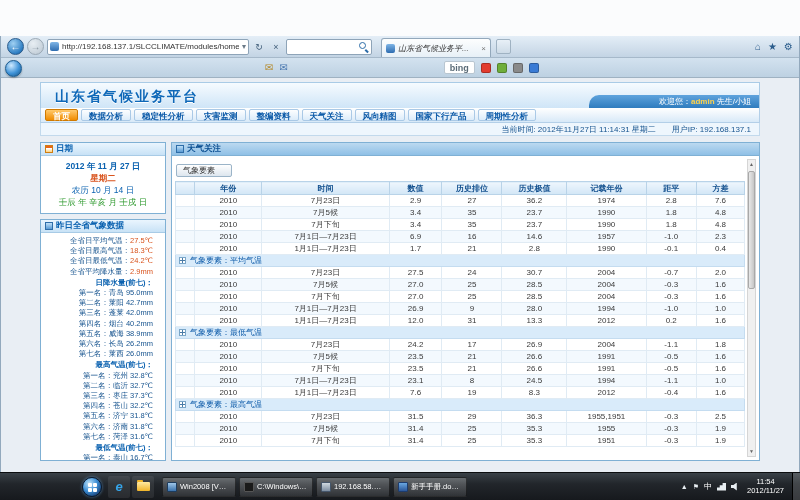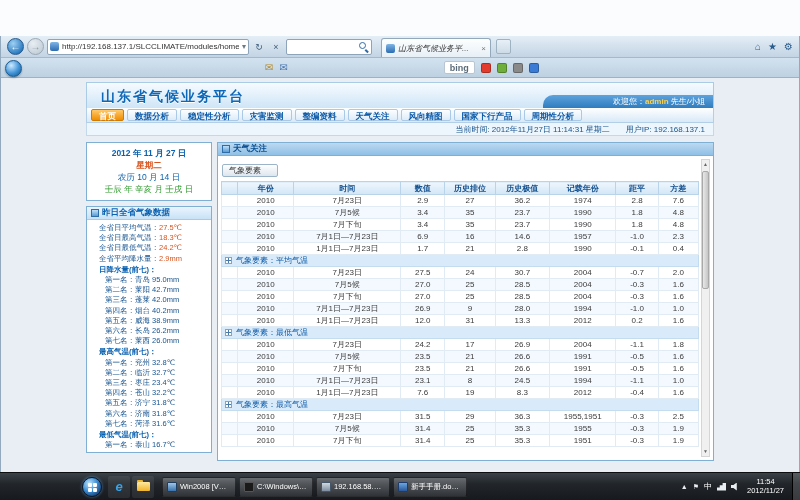--- a/index.html
+++ b/index.html
@@ -38,21 +38,21 @@
     background:linear-gradient(#d3e2ef,#bdd1e2); border-bottom:1px solid #9fb2c2; }
   .fav-ic { font-size:10px; line-height:10px; }
   .bing-pill { margin-left:150px; height:13px; padding:0 5px; background:#fff; border:1px solid #b9c6d1; border-radius:2px;
     font-size:9px; font-weight:bold; color:#5a6b77; display:flex; align-items:center; }
   .sq { width:10px; height:10px; border-radius:2px; border:1px solid rgba(0,0,0,.25); }
   .float-ball { position:absolute; left:4px; top:24px; width:17px; height:17px; border-radius:50%;
     background:radial-gradient(circle at 35% 30%,#cfeaff,#3f93d8 55%,#16507e); border:1px solid #1b5a8e; box-shadow:0 1px 2px rgba(0,0,0,.3); z-index:5; }
 
   
   .viewport { position:relative; height:394px; background:#e9eef4; overflow:hidden; }
-  .page { width:628px; margin:4px auto 0; }
+  .page { width:720px; margin:4px auto 0; }
 
   .banner { position:relative; height:26px; background:linear-gradient(180deg,#f6fbff,#cfe5f7);
     border:1px solid #a9cbe6; border-bottom:none; }
   .banner-title { position:absolute; left:14px; top:0; line-height:26px; font-size:14px; font-weight:bold;
     color:#0e68b8; letter-spacing:2px; text-shadow:0 1px 0 #fff; }
   .welcome-bar { position:absolute; right:0; bottom:0; height:13px; min-width:170px; padding:0 8px 12px 14px;
     background:linear-gradient(#5ea3dd,#2f7cbe); border-radius:10px 0 0 0; color:#fff; font-size:8px; line-height:13px; text-align:right; }
   .welcome-user { color:#ffd24a; font-weight:bold; }
 
   .nav-menu { height:15px; display:flex; align-items:center; gap:3px; padding-left:4px;
@@ -75,21 +75,21 @@
     font-size:8.5px; font-weight:bold; color:#0b62b0; }
   .ic-calendar { width:8px; height:8px; background:linear-gradient(#fff 40%,#ffd27a); border:1px solid #d07e12; position:relative; flex:none; }
   .ic-calendar::before { content:""; position:absolute; left:0; right:0; top:0; height:2px; background:#e8641a; }
   .ic-chart { width:8px; height:8px; background:linear-gradient(#bfe0f8,#5a9bd4); border:1px solid #2e6da8; flex:none; }
   .date-body { padding:4px 0 5px; text-align:center; }
   .date-body div { font-size:8.5px; line-height:12px; }
   .d-date { color:#0b62b0; font-weight:bold; }
   .d-week { color:#d9541e; font-weight:bold; }
   .d-lunar { color:#0b62b0; }
   .d-ganzhi { color:#2f9a2f; }
-  .wpanel { margin-top:5px; height:247px; overflow:hidden; }
+  .wpanel { margin-top:5px; height:247px; overflow:hidden;text-align:right; }
   .wbody { padding:3px 12px; height:233px; overflow:hidden; color:#17548f; }
   .wbody div { font-size:7.5px; line-height:10.2px; white-space:nowrap; overflow:hidden; }
   .s-label { }
   .s-value { color:#d9541e; }
   .rank-title { font-weight:bold; color:#0b62b0; margin-top:1px; }
   .rank-line { padding-left:6px; }
   .r-value { color:#17548f; }
 
   
   .main { flex:1; display:flex; flex-direction:column; min-width:0; }
@@ -229,20 +229,24 @@
 
         <div class="status-bar">
           <span class="v">当前时间: 2012年11月27日 11:14:31 星期二</span>
           <span class="v">用户IP: 192.168.137.1</span>
         </div>
 
         <div class="content">
 
           <div class="sidebar">
             <div class="panel">
+              <div class="panel-hd">
+                <span class="ic-calendar"></span>
+                <span>日期</span>
+              </div>
               <div class="date-body">
                 <div class="d-date">2012 年 11 月 27 日</div>
                 <div class="d-week">星期二</div>
                 <div class="d-lunar">农历 10 月 14 日</div>
                 <div class="d-ganzhi">壬辰 年 辛亥 月 壬戌 日</div>
               </div>
             </div>
             <div class="panel wpanel">
               <div class="panel-hd">
                 <span class="ic-chart"></span>
@@ -257,21 +261,21 @@
                   <div class="rank-line"><span class="r-rank">第一名：</span><span class="r-station">青岛 </span><span class="r-value">95.0mm</span></div>
                   <div class="rank-line"><span class="r-rank">第二名：</span><span class="r-station">莱阳 </span><span class="r-value">42.7mm</span></div>
                   <div class="rank-line"><span class="r-rank">第三名：</span><span class="r-station">蓬莱 </span><span class="r-value">42.0mm</span></div>
                   <div class="rank-line"><span class="r-rank">第四名：</span><span class="r-station">烟台 </span><span class="r-value">40.2mm</span></div>
                   <div class="rank-line"><span class="r-rank">第五名：</span><span class="r-station">威海 </span><span class="r-value">38.9mm</span></div>
                   <div class="rank-line"><span class="r-rank">第六名：</span><span class="r-station">长岛 </span><span class="r-value">26.2mm</span></div>
                   <div class="rank-line"><span class="r-rank">第七名：</span><span class="r-station">莱西 </span><span class="r-value">26.0mm</span></div>
                   <div class="rank-title">最高气温(前七)：</div>
                   <div class="rank-line"><span class="r-rank">第一名：</span><span class="r-station">兖州 </span><span class="r-value">32.8℃</span></div>
                   <div class="rank-line"><span class="r-rank">第二名：</span><span class="r-station">临沂 </span><span class="r-value">32.7℃</span></div>
-                  <div class="rank-line"><span class="r-rank">第三名：</span><span class="r-station">枣庄 </span><span class="r-value">23.4℃</span></div>
+                  <div class="rank-line"><span class="r-rank">第三名：</span><span class="r-station">枣庄 </span><span class="r-value">37.3℃</span></div>
                   <div class="rank-line"><span class="r-rank">第四名：</span><span class="r-station">苍山 </span><span class="r-value">32.2℃</span></div>
                   <div class="rank-line"><span class="r-rank">第五名：</span><span class="r-station">济宁 </span><span class="r-value">31.8℃</span></div>
                   <div class="rank-line"><span class="r-rank">第六名：</span><span class="r-station">济南 </span><span class="r-value">31.8℃</span></div>
                   <div class="rank-line"><span class="r-rank">第七名：</span><span class="r-station">菏泽 </span><span class="r-value">31.6℃</span></div>
                   <div class="rank-title">最低气温(前七)：</div>
                   <div class="rank-line"><span class="r-rank">第一名：</span><span class="r-station">泰山 </span><span class="r-value">16.7℃</span></div>
                 </div>
             </div>
           </div>
 

